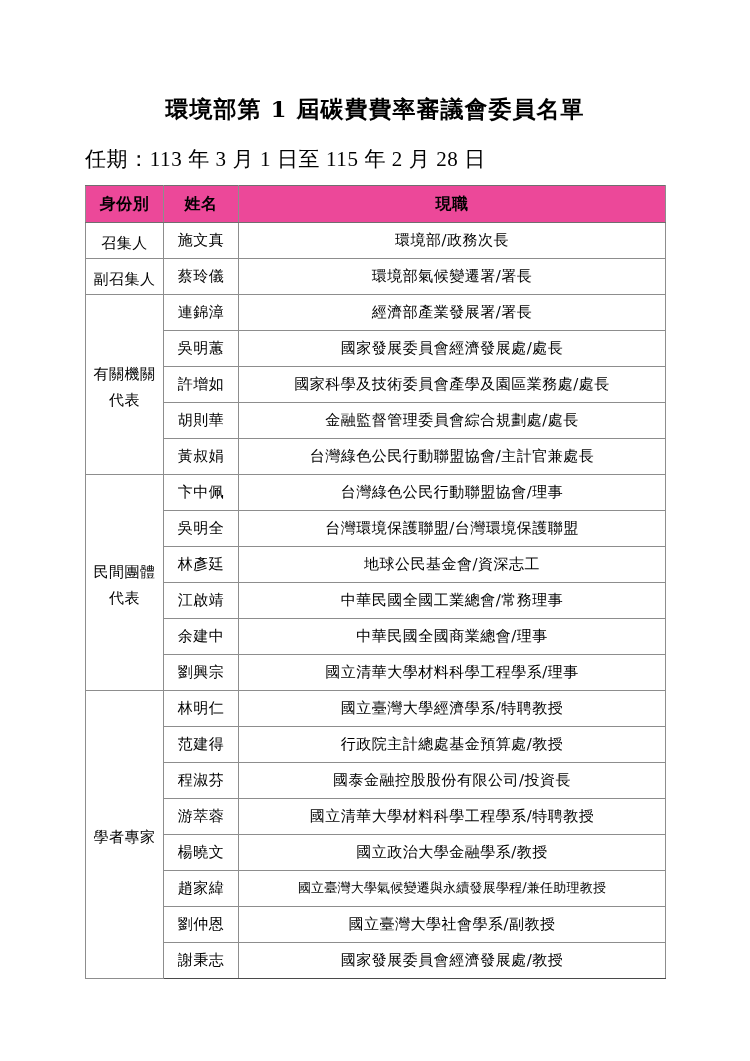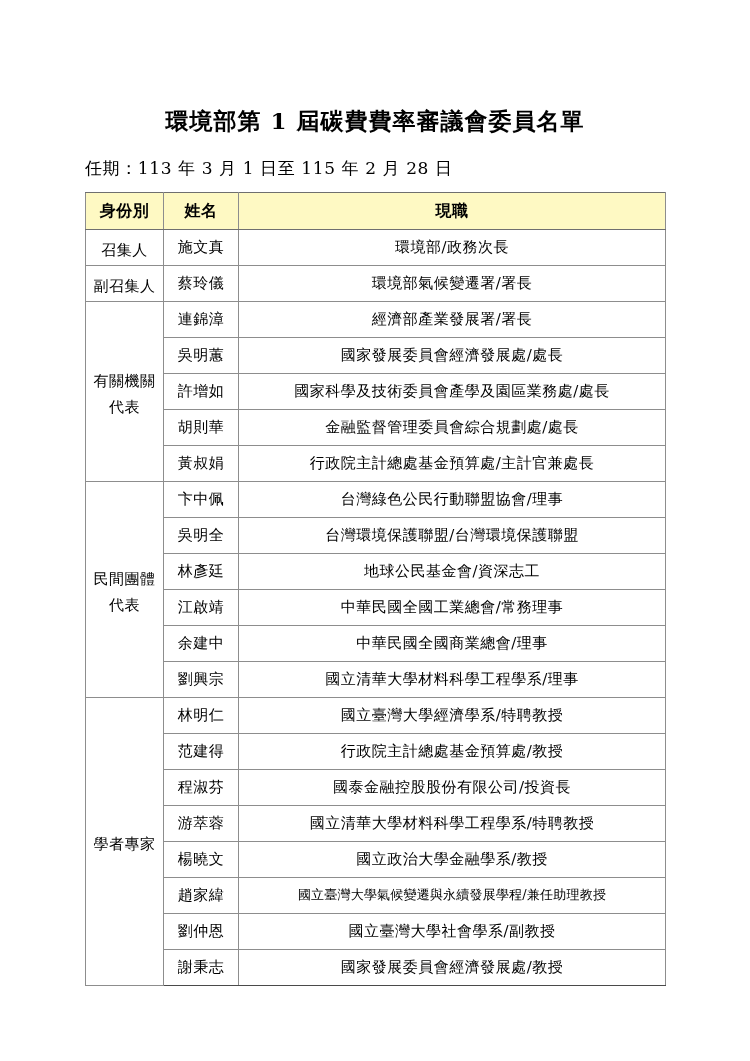--- a/index.html
+++ b/index.html
@@ -12,40 +12,41 @@
     background: #ffffff;
     font-family: "DejaVu Serif", "Liberation Serif", serif;
     color: #000000;
     overflow: hidden;
   }
   .page {
     position: relative;
     width: 750px;
     height: 854px;
     box-sizing: border-box;
-    padding: 12px 85px;
+    padding: 0 85px;
   }
   .doc-title {
     text-align: center;
     font-size: 23px;
     font-weight: bold;
     letter-spacing: 1px;
     margin: 0;
     padding-top: 95px;
     line-height: 1.2;
     white-space: nowrap;
   }
   .doc-subtitle {
-    font-size: 17px;
+    font-size: 21px;
     margin: 0;
     padding-top: 22px;
     padding-bottom: 12px;
     letter-spacing: 0.6px;
     text-align: left;
     white-space: nowrap;
+    font-family: Liberation Serif, serif;
   }
   table.member-table {
     border-collapse: collapse;
     width: 580px;
     table-layout: fixed;
     margin: 0;
   }
   table.member-table col.c-role  { width: 78px; }
   table.member-table col.c-name  { width: 75px; }
   table.member-table col.c-post  { width: 427px; }
@@ -56,21 +57,21 @@
     text-align: center;
     vertical-align: middle;
     font-size: 15px;
     line-height: 1.25;
     padding: 0 2px;
     letter-spacing: 0.5px;
     word-break: keep-all;
     white-space: nowrap;
   }
   table.member-table thead th {
-    background: #fef9c3;
+    background: #ec4899;
     font-weight: bold;
     height: 36px;
     font-size: 16px;
     border-top: 1px solid #6f6f6f;
     border-bottom: 1px solid #6f6f6f;
   }
   table.member-table tbody td {
     height: 35px;
   }
   table.member-table tbody tr.group-start > td {
@@ -150,21 +151,21 @@
         <tr>
           <td class="name-cell">許增如</td>
           <td class="post-cell">國家科學及技術委員會產學及園區業務處/處長</td>
         </tr>
         <tr>
           <td class="name-cell">胡則華</td>
           <td class="post-cell">金融監督管理委員會綜合規劃處/處長</td>
         </tr>
         <tr>
           <td class="name-cell">黃叔娟</td>
-          <td class="post-cell">行政院主計總處基金預算處/主計官兼處長</td>
+          <td class="post-cell">台灣綠色公民行動聯盟協會/主計官兼處長</td>
         </tr>
         <tr class="group-start">
           <td class="role-cell" rowspan="6">
             <span class="role-line">民間團體</span>
             <span class="role-line">代表</span>
           </td>
           <td class="name-cell">卞中佩</td>
           <td class="post-cell">台灣綠色公民行動聯盟協會/理事</td>
         </tr>
         <tr>

